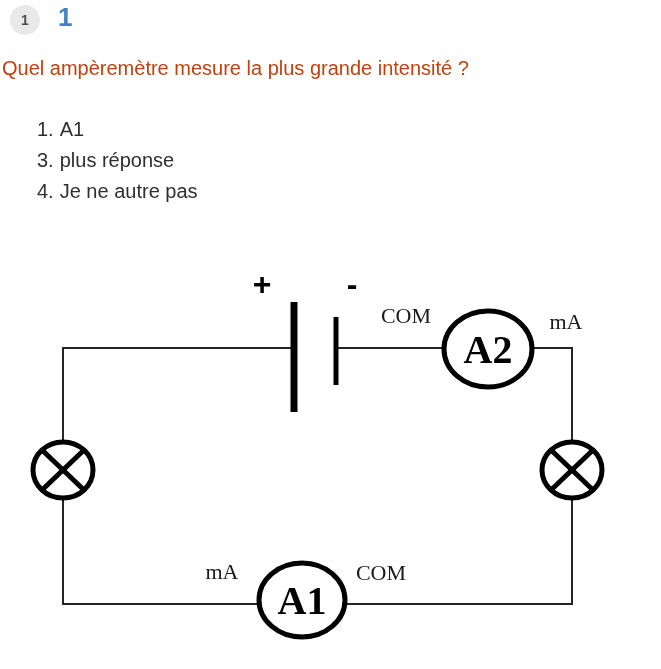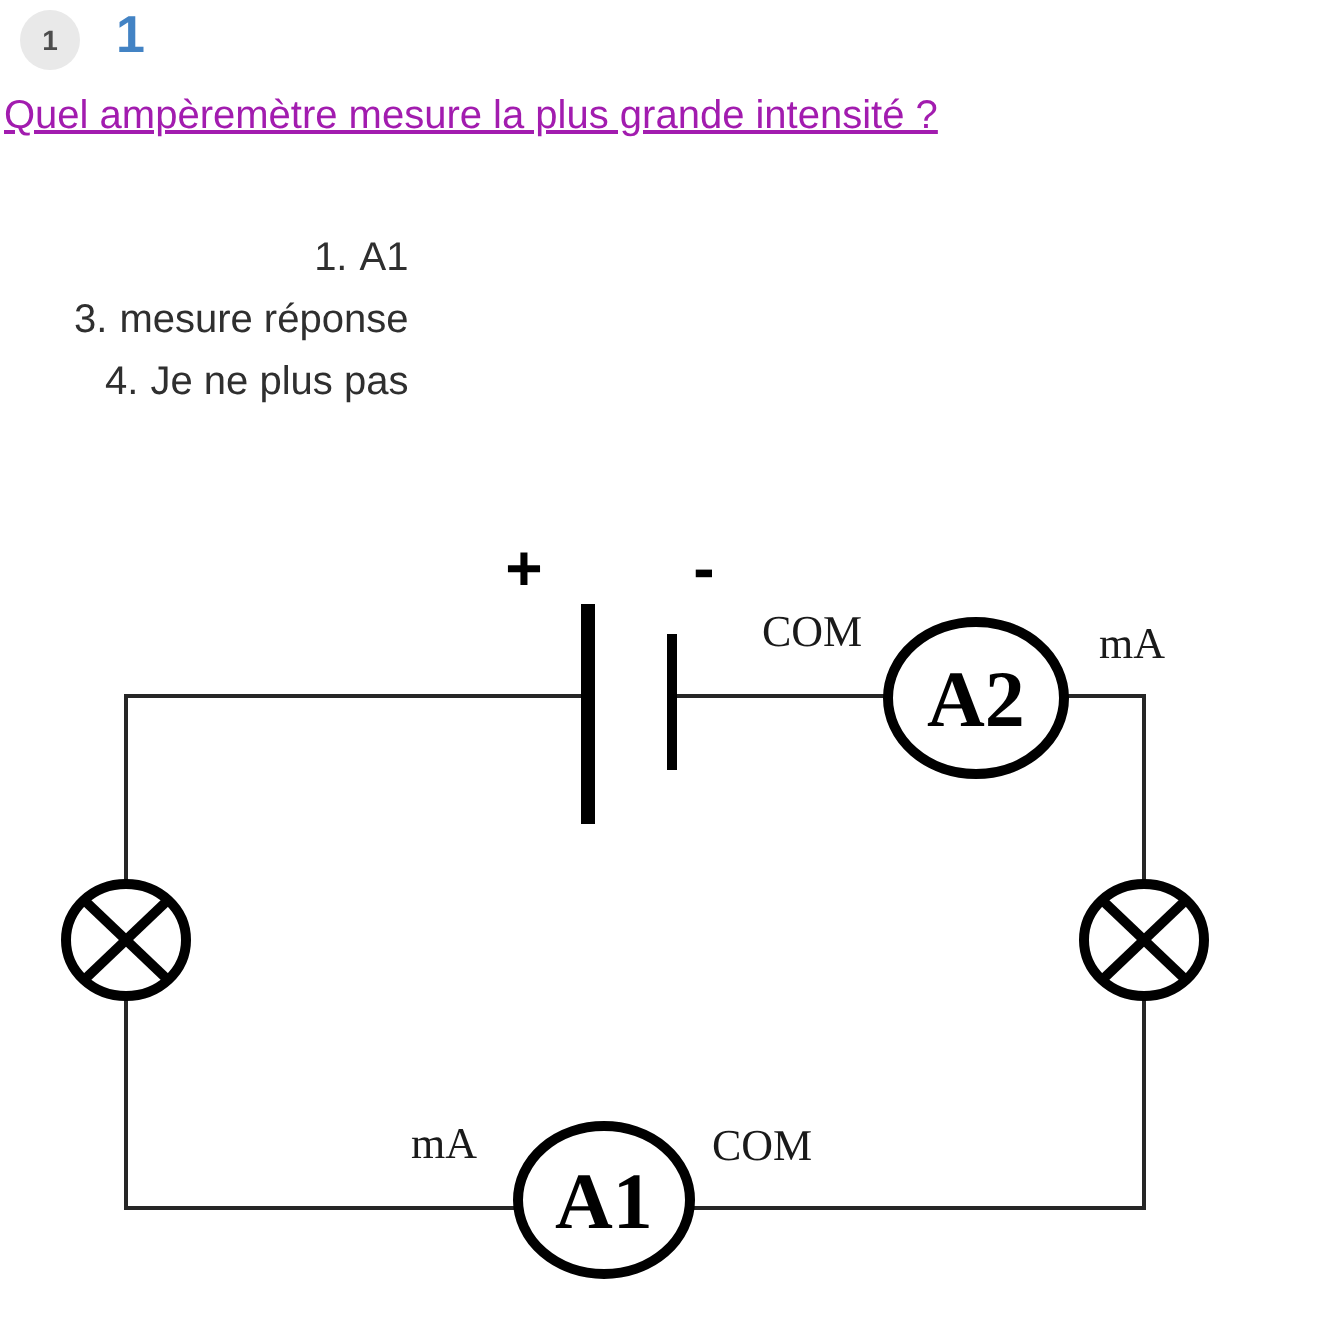--- a/index.html
+++ b/index.html
@@ -36,32 +36,30 @@
     left: 58px;
     top: 2px;
     font-size: 26px;
     font-weight: 700;
     color: #4383c4;
   }
   
   .question {
     position: absolute;
     left: 2px;
-    top: 47px;
+    top: 57px;
     width: 650px;
     font-size: 20px;
-    color: #a21caf;
-    text-decoration: underline;
+    color: #c2410c;
   }
   
   .choices {
     position: absolute;
     left: 37px;
     top: 114px;
-    text-align: right;
   }
   .choice {
     font-size: 20px;
     line-height: 31px;
     color: #2f2f2f;
     white-space: nowrap;
   }
   .choice .num { display: inline-block; }
   .choice .lbl { display: inline-block; margin-left: 6px; }
   
@@ -102,24 +100,24 @@
   </div>
   <div class="qnum">1</div>
 
   <div class="question">Quel ampèremètre mesure la plus grande intensité ?</div>
 
   <div class="choices">
     <div class="choice">
       <span class="num">1.</span><span class="lbl">A1</span>
     </div>
     <div class="choice">
-      <span class="num">3.</span><span class="lbl">mesure réponse</span>
+      <span class="num">3.</span><span class="lbl">plus réponse</span>
     </div>
     <div class="choice">
-      <span class="num">4.</span><span class="lbl">Je ne plus pas</span>
+      <span class="num">4.</span><span class="lbl">Je ne autre pas</span>
     </div>
   </div>
 
   <svg class="circuit" width="661" height="414" viewBox="0 0 661 414" xmlns="http://www.w3.org/2000/svg">
 
     <path class="wire" d="M 291 93 L 63 93 L 63 349 L 572 349 L 572 93 L 338 93"></path>
 
     <line class="bar" x1="294" y1="47" x2="294" y2="157" stroke-width="7"></line>
     <line class="bar" x1="336" y1="62" x2="336" y2="130" stroke-width="5"></line>
     <text class="terminal-sign" x="262" y="40" text-anchor="middle">+</text>

